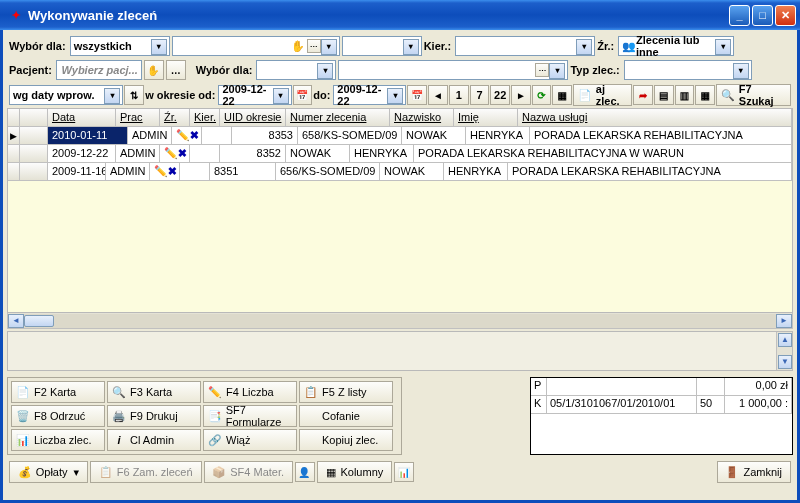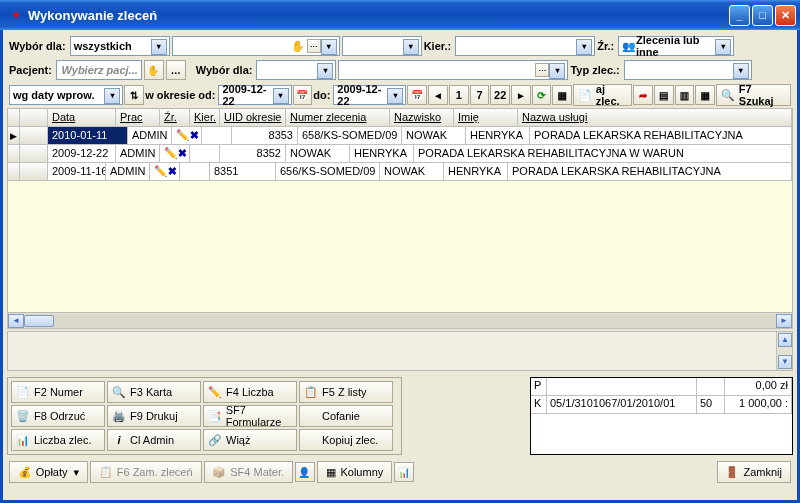--- a/index.html
+++ b/index.html
@@ -223,21 +223,21 @@
       <div class="sbtn">▲</div>
       <div class="sbtn">▼</div>
     </div>
   </div>
 
   <div class="bottom-area">
     <div class="btn-block">
       <div class="btn-grid">
         <div class="actbtn">
             <span class="ico">📄</span>
-            <span>F2 Numer</span>
+            <span>F2 Karta</span>
           </div>
         <div class="actbtn">
             <span class="ico">🔍</span>
             <span>F3 Karta</span>
           </div>
         <div class="actbtn">
             <span class="ico">✏️</span>
             <span>F4 Liczba</span>
           </div>
         <div class="actbtn">

